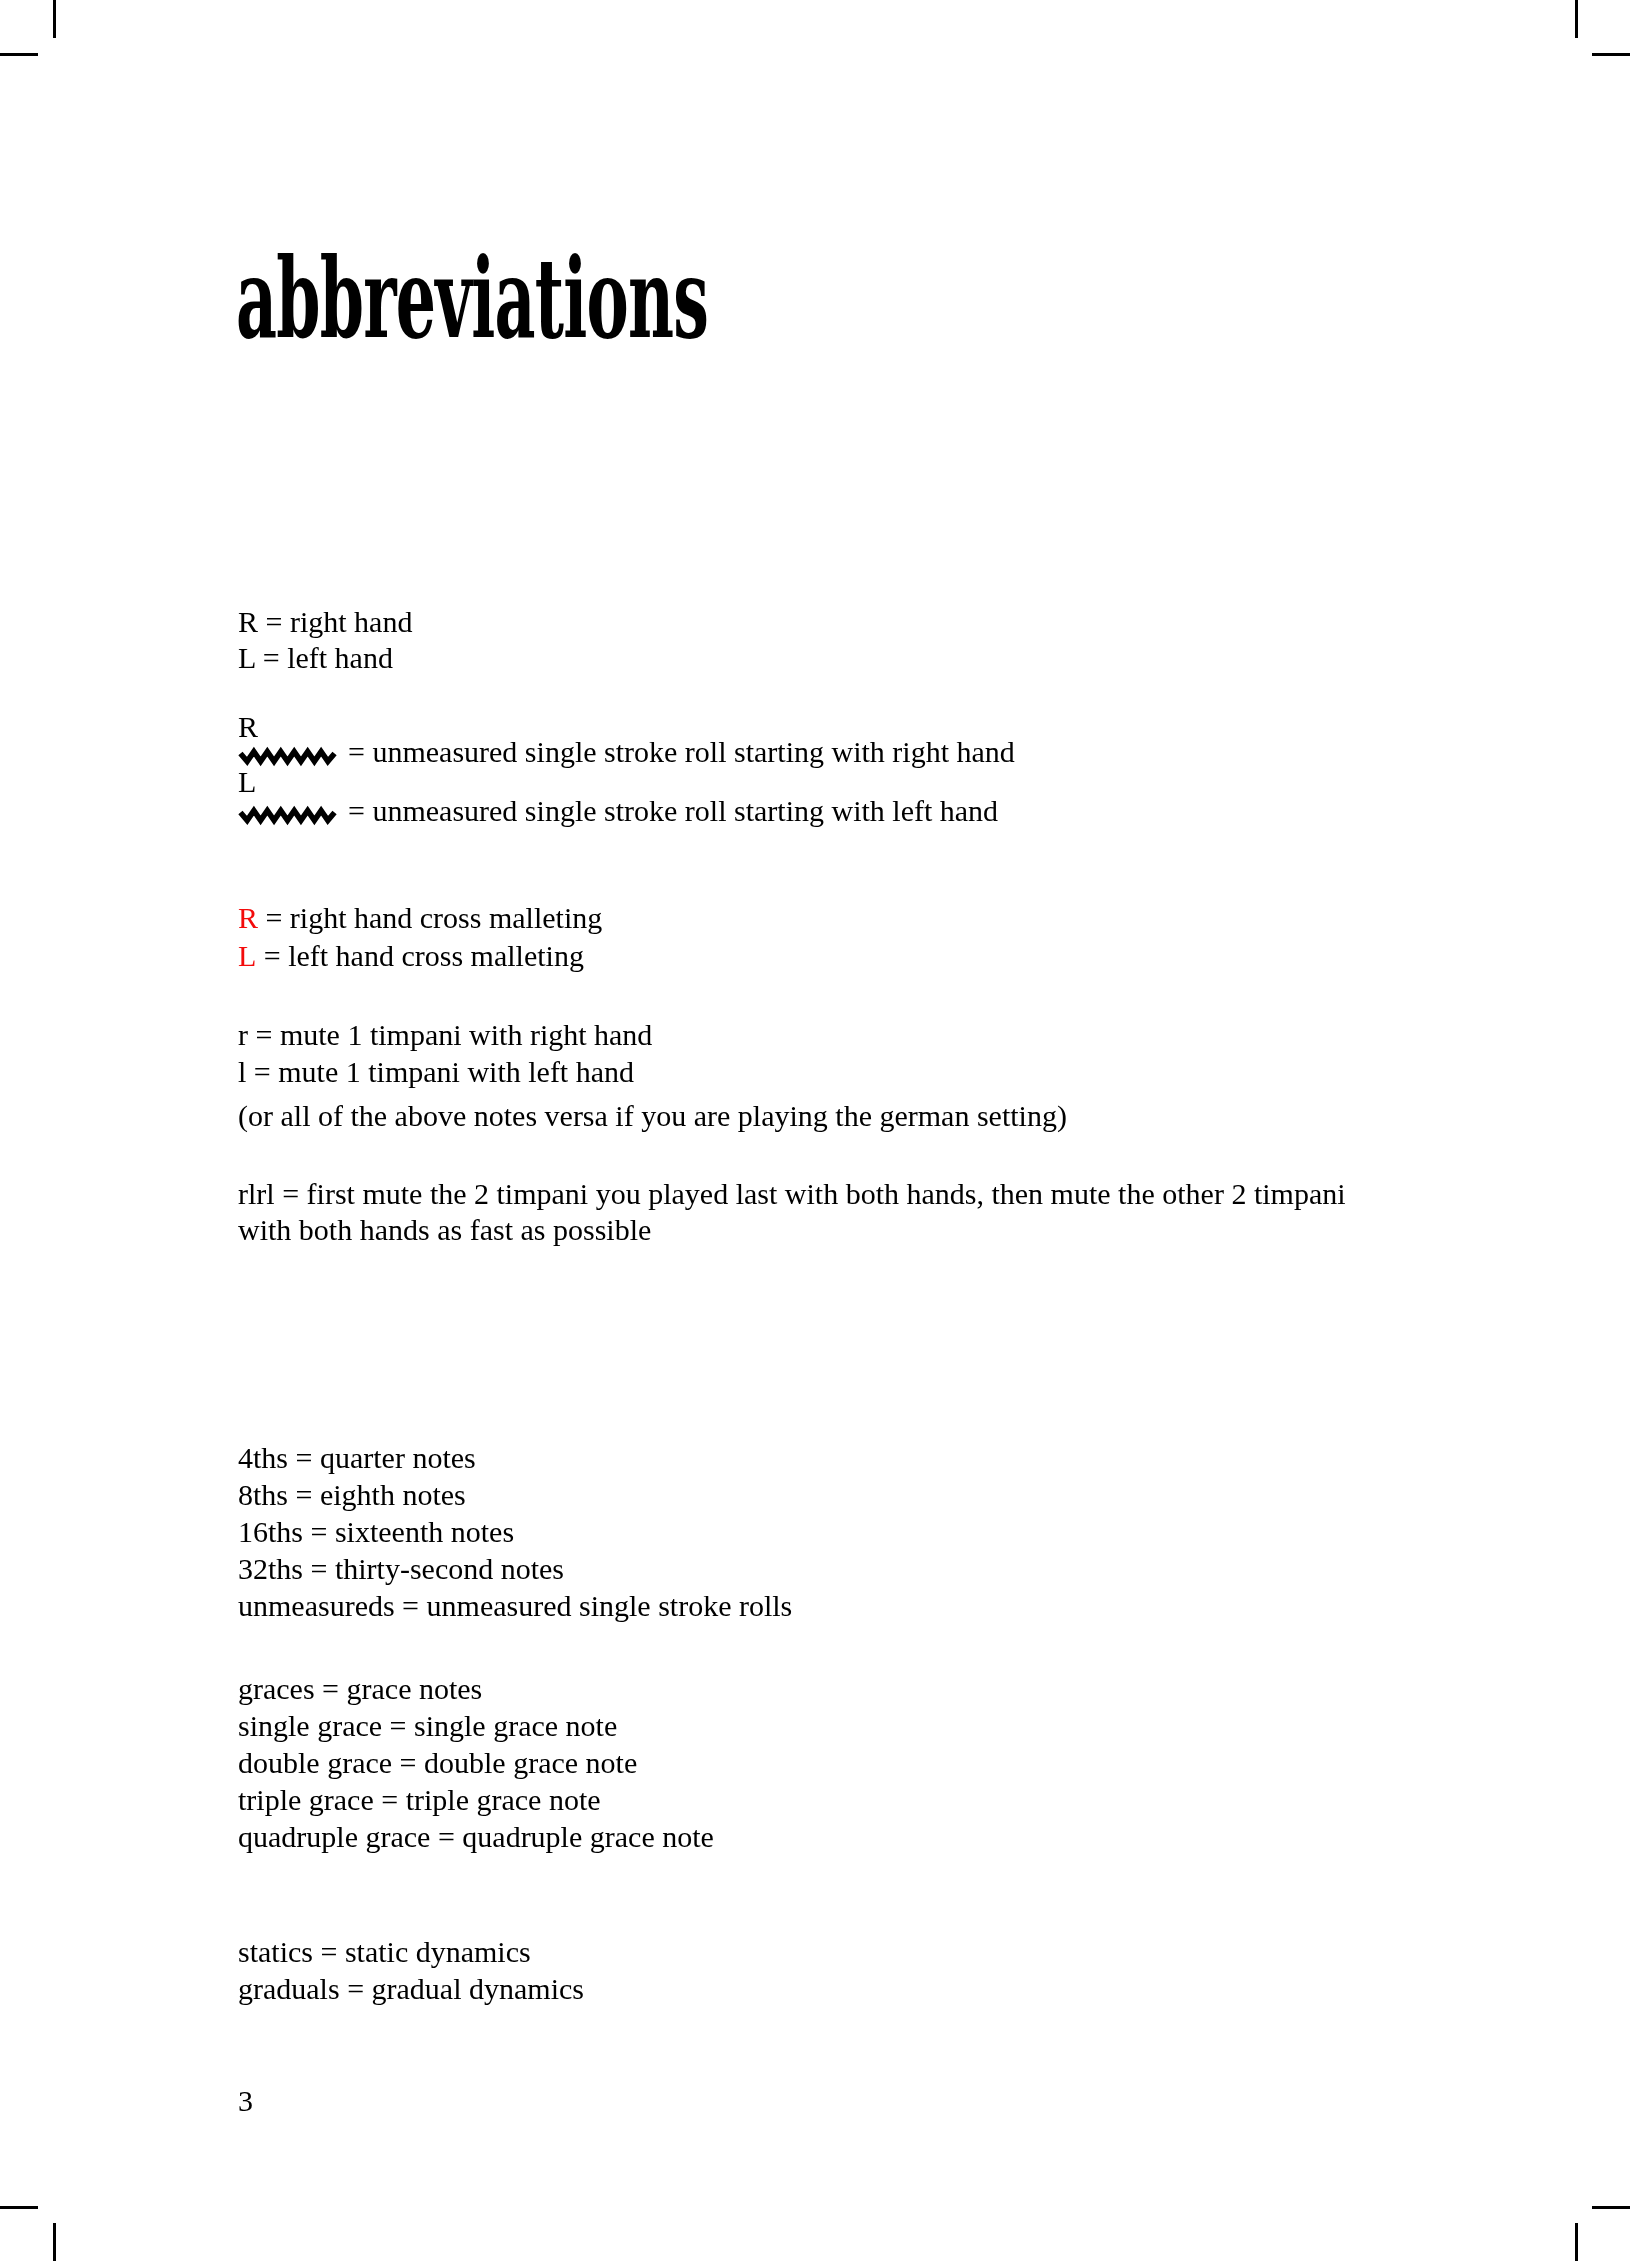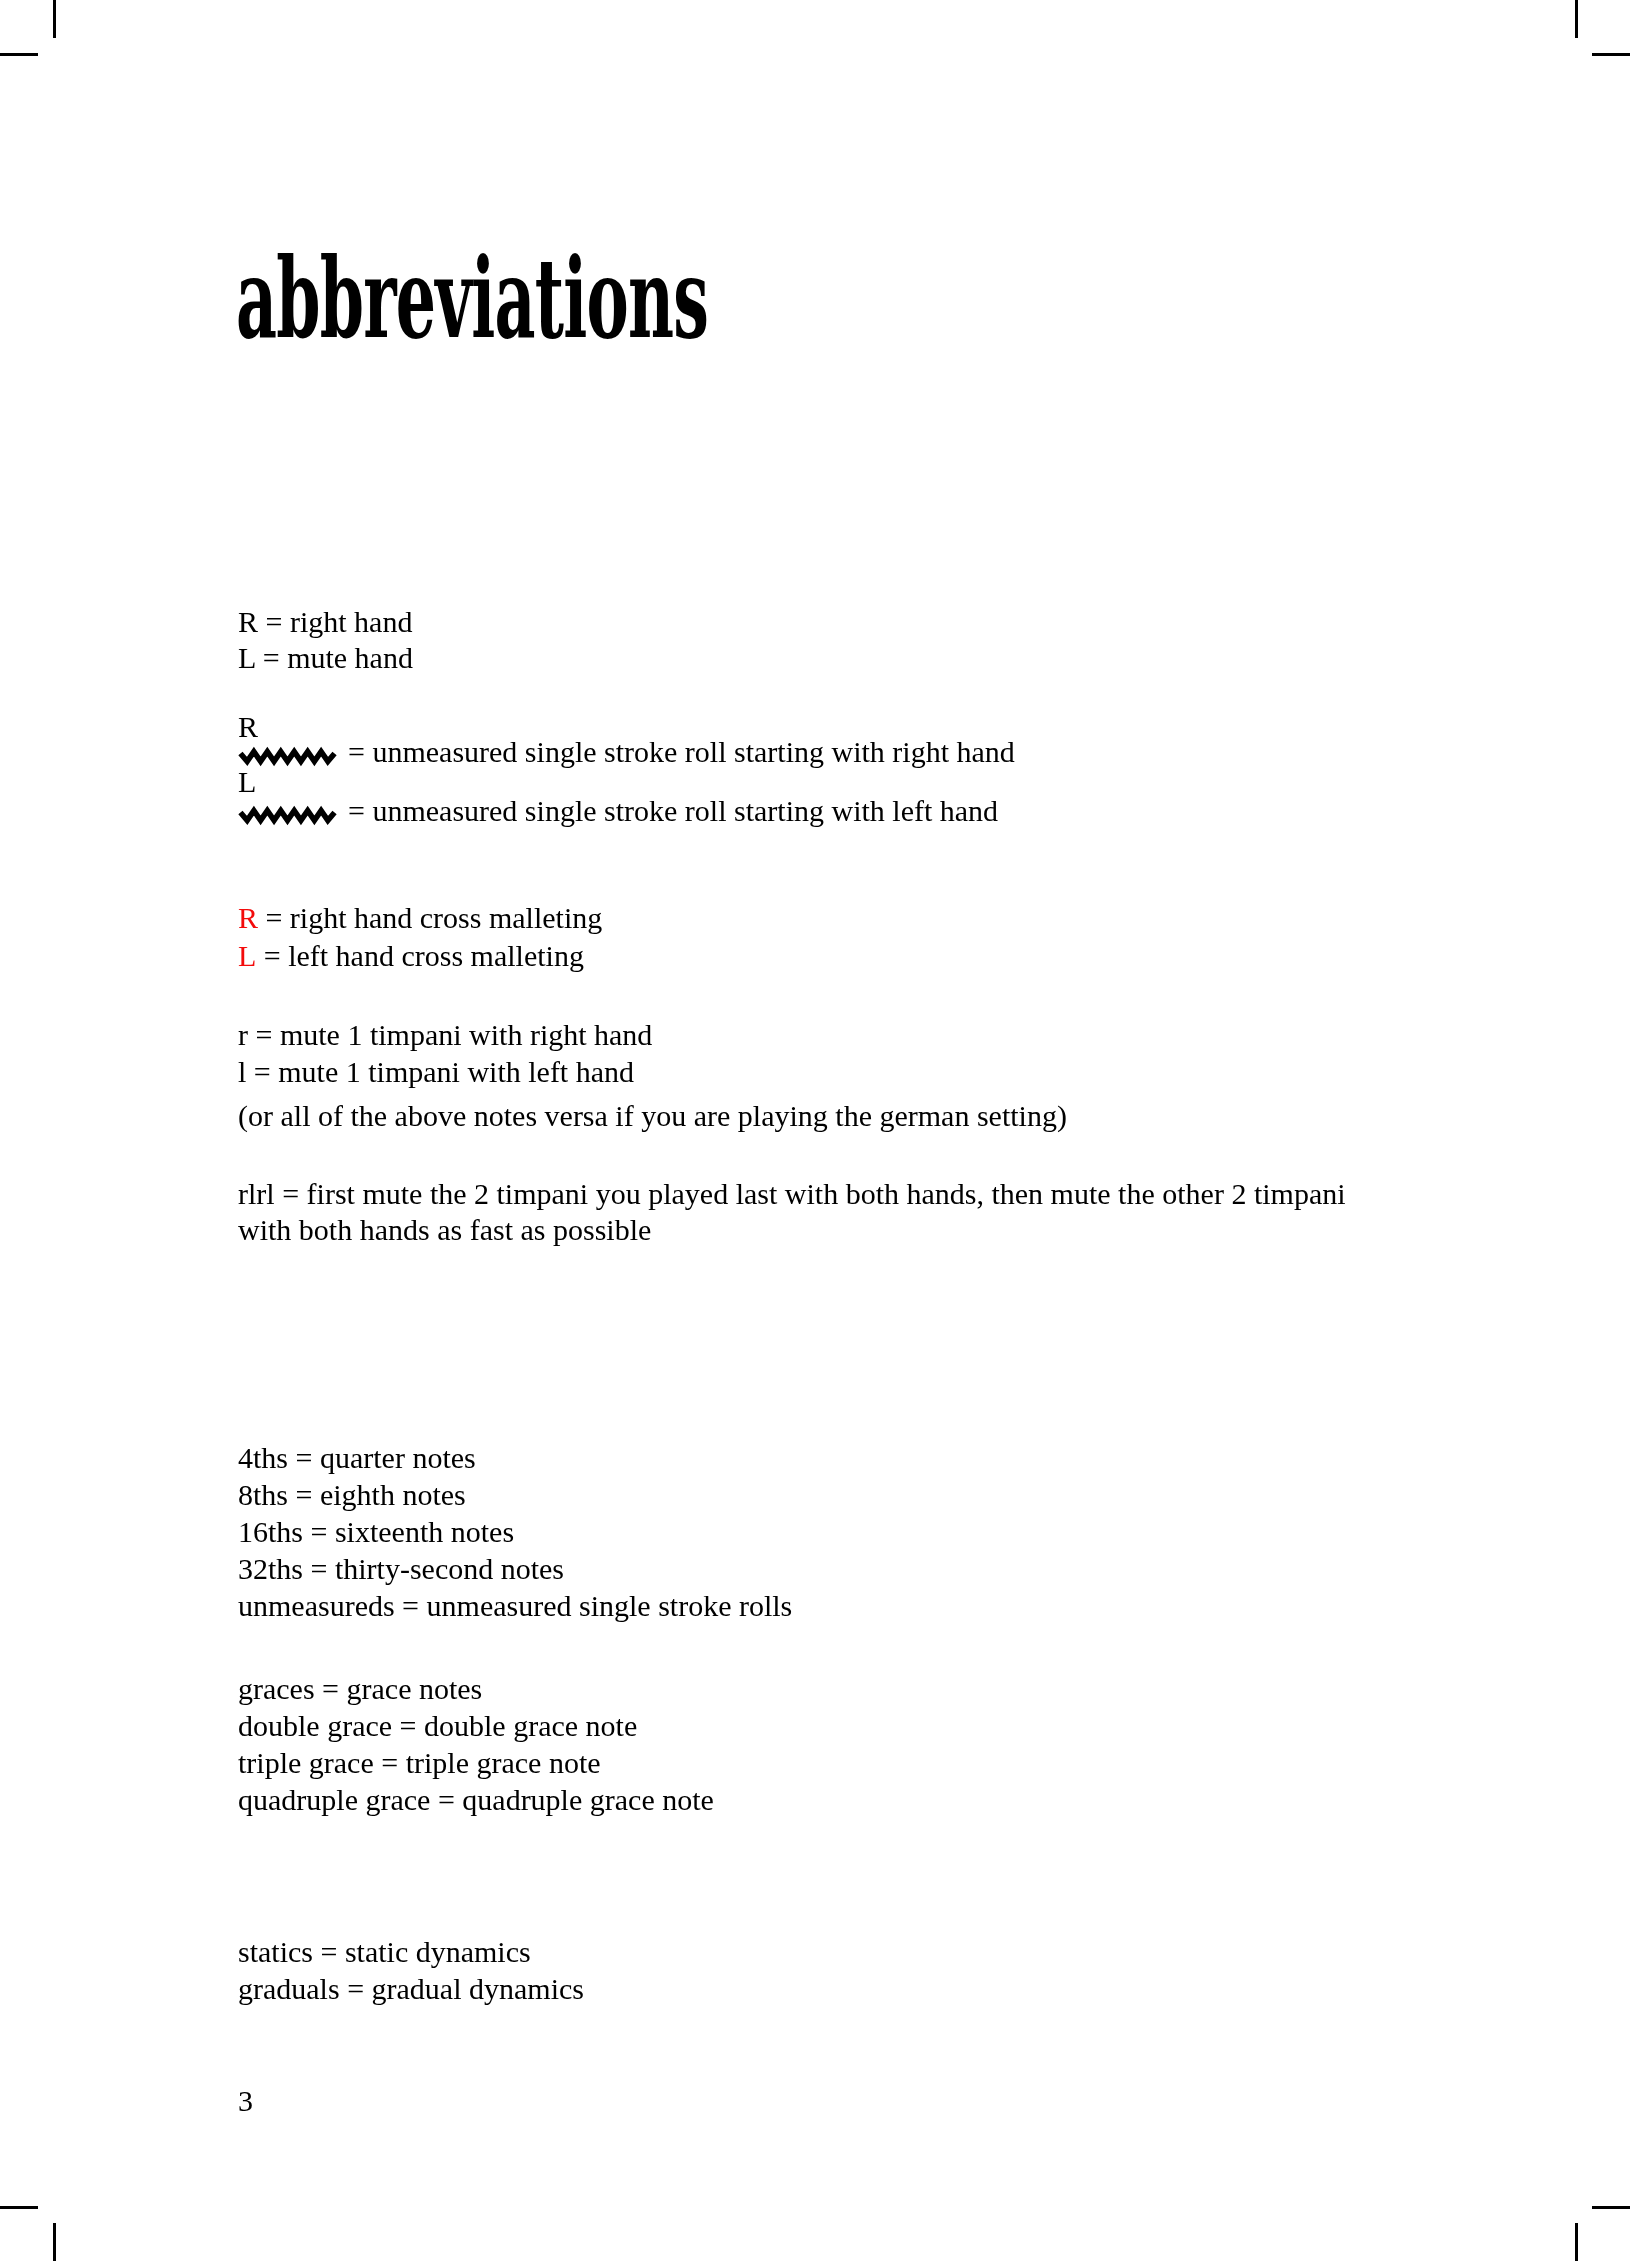--- a/index.html
+++ b/index.html
@@ -75,21 +75,21 @@
 <div class="crop tr-h"></div>
 <div class="crop bl-h"></div>
 <div class="crop bl-v"></div>
 <div class="crop br-h"></div>
 <div class="crop br-v"></div>
 
 <div class="title">abbreviations</div>
 
 <div class="block" id="sec-hands">
   <div class="ln">R = right hand</div>
-  <div class="ln">L = mute hand</div>
+  <div class="ln">L = left hand</div>
 </div>
 
 <div class="roll-row" id="roll-label-r">
   <div class="ln">R</div>
 </div>
 <div class="roll-row zigrow" id="roll-line-r">
   <svg width="99" height="21" viewBox="0 0 162 34">
     <polyline points="4,12 15,25 26,9 37,25 48,9 59,25 70,9 81,25 92,9 103,25 114,9 125,25 136,9 147,25 158,12" fill="none" stroke="#000" stroke-width="9" stroke-linejoin="miter" stroke-linecap="butt"></polyline>
   </svg>
   <div class="ln">= unmeasured single stroke roll starting with right hand</div>
@@ -130,20 +130,21 @@
 <div class="block lh60" id="sec-note-values">
   <div class="ln">4ths = quarter notes</div>
   <div class="ln">8ths = eighth notes</div>
   <div class="ln">16ths = sixteenth notes</div>
   <div class="ln">32ths = thirty-second notes</div>
   <div class="ln">unmeasureds = unmeasured single stroke rolls</div>
 </div>
 
 <div class="block lh60" id="sec-graces">
   <div class="ln">graces = grace notes</div>
+  <div class="ln">single grace = single grace note</div>
   <div class="ln">double grace = double grace note</div>
   <div class="ln">triple grace = triple grace note</div>
   <div class="ln">quadruple grace = quadruple grace note</div>
 </div>
 
 <div class="block lh60" id="sec-dynamics">
   <div class="ln">statics = static dynamics</div>
   <div class="ln">graduals = gradual dynamics</div>
 </div>
 

